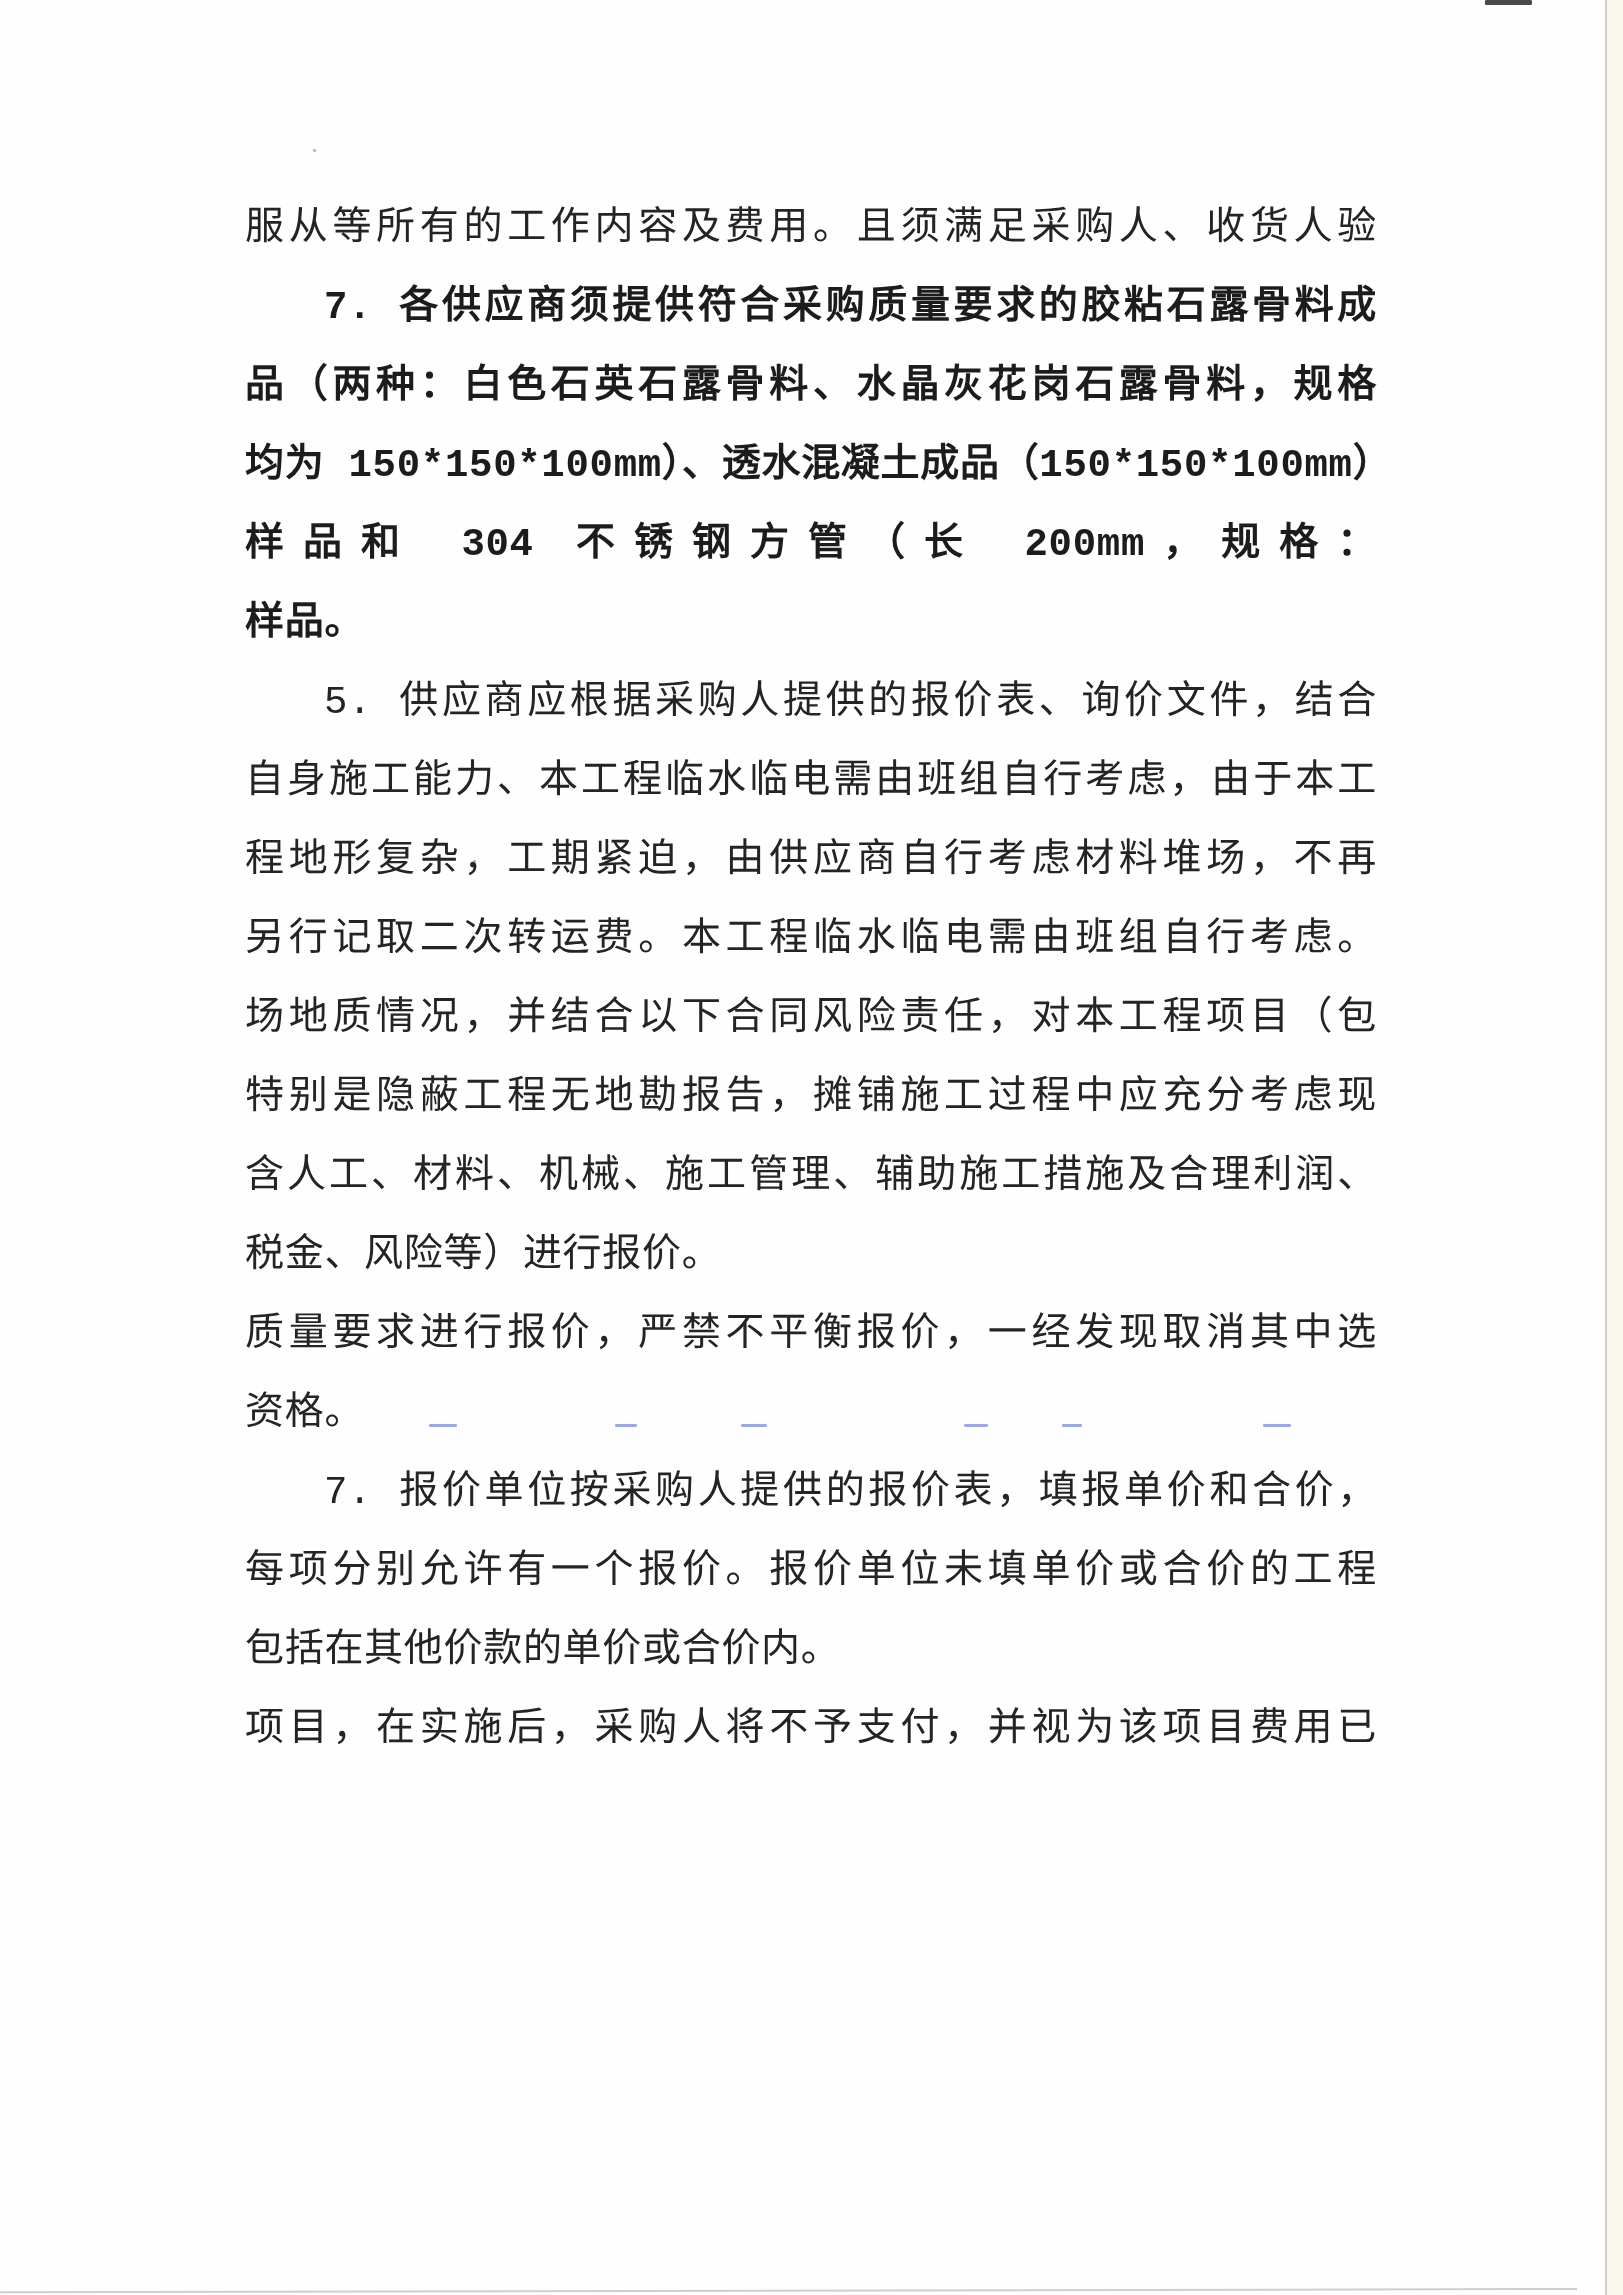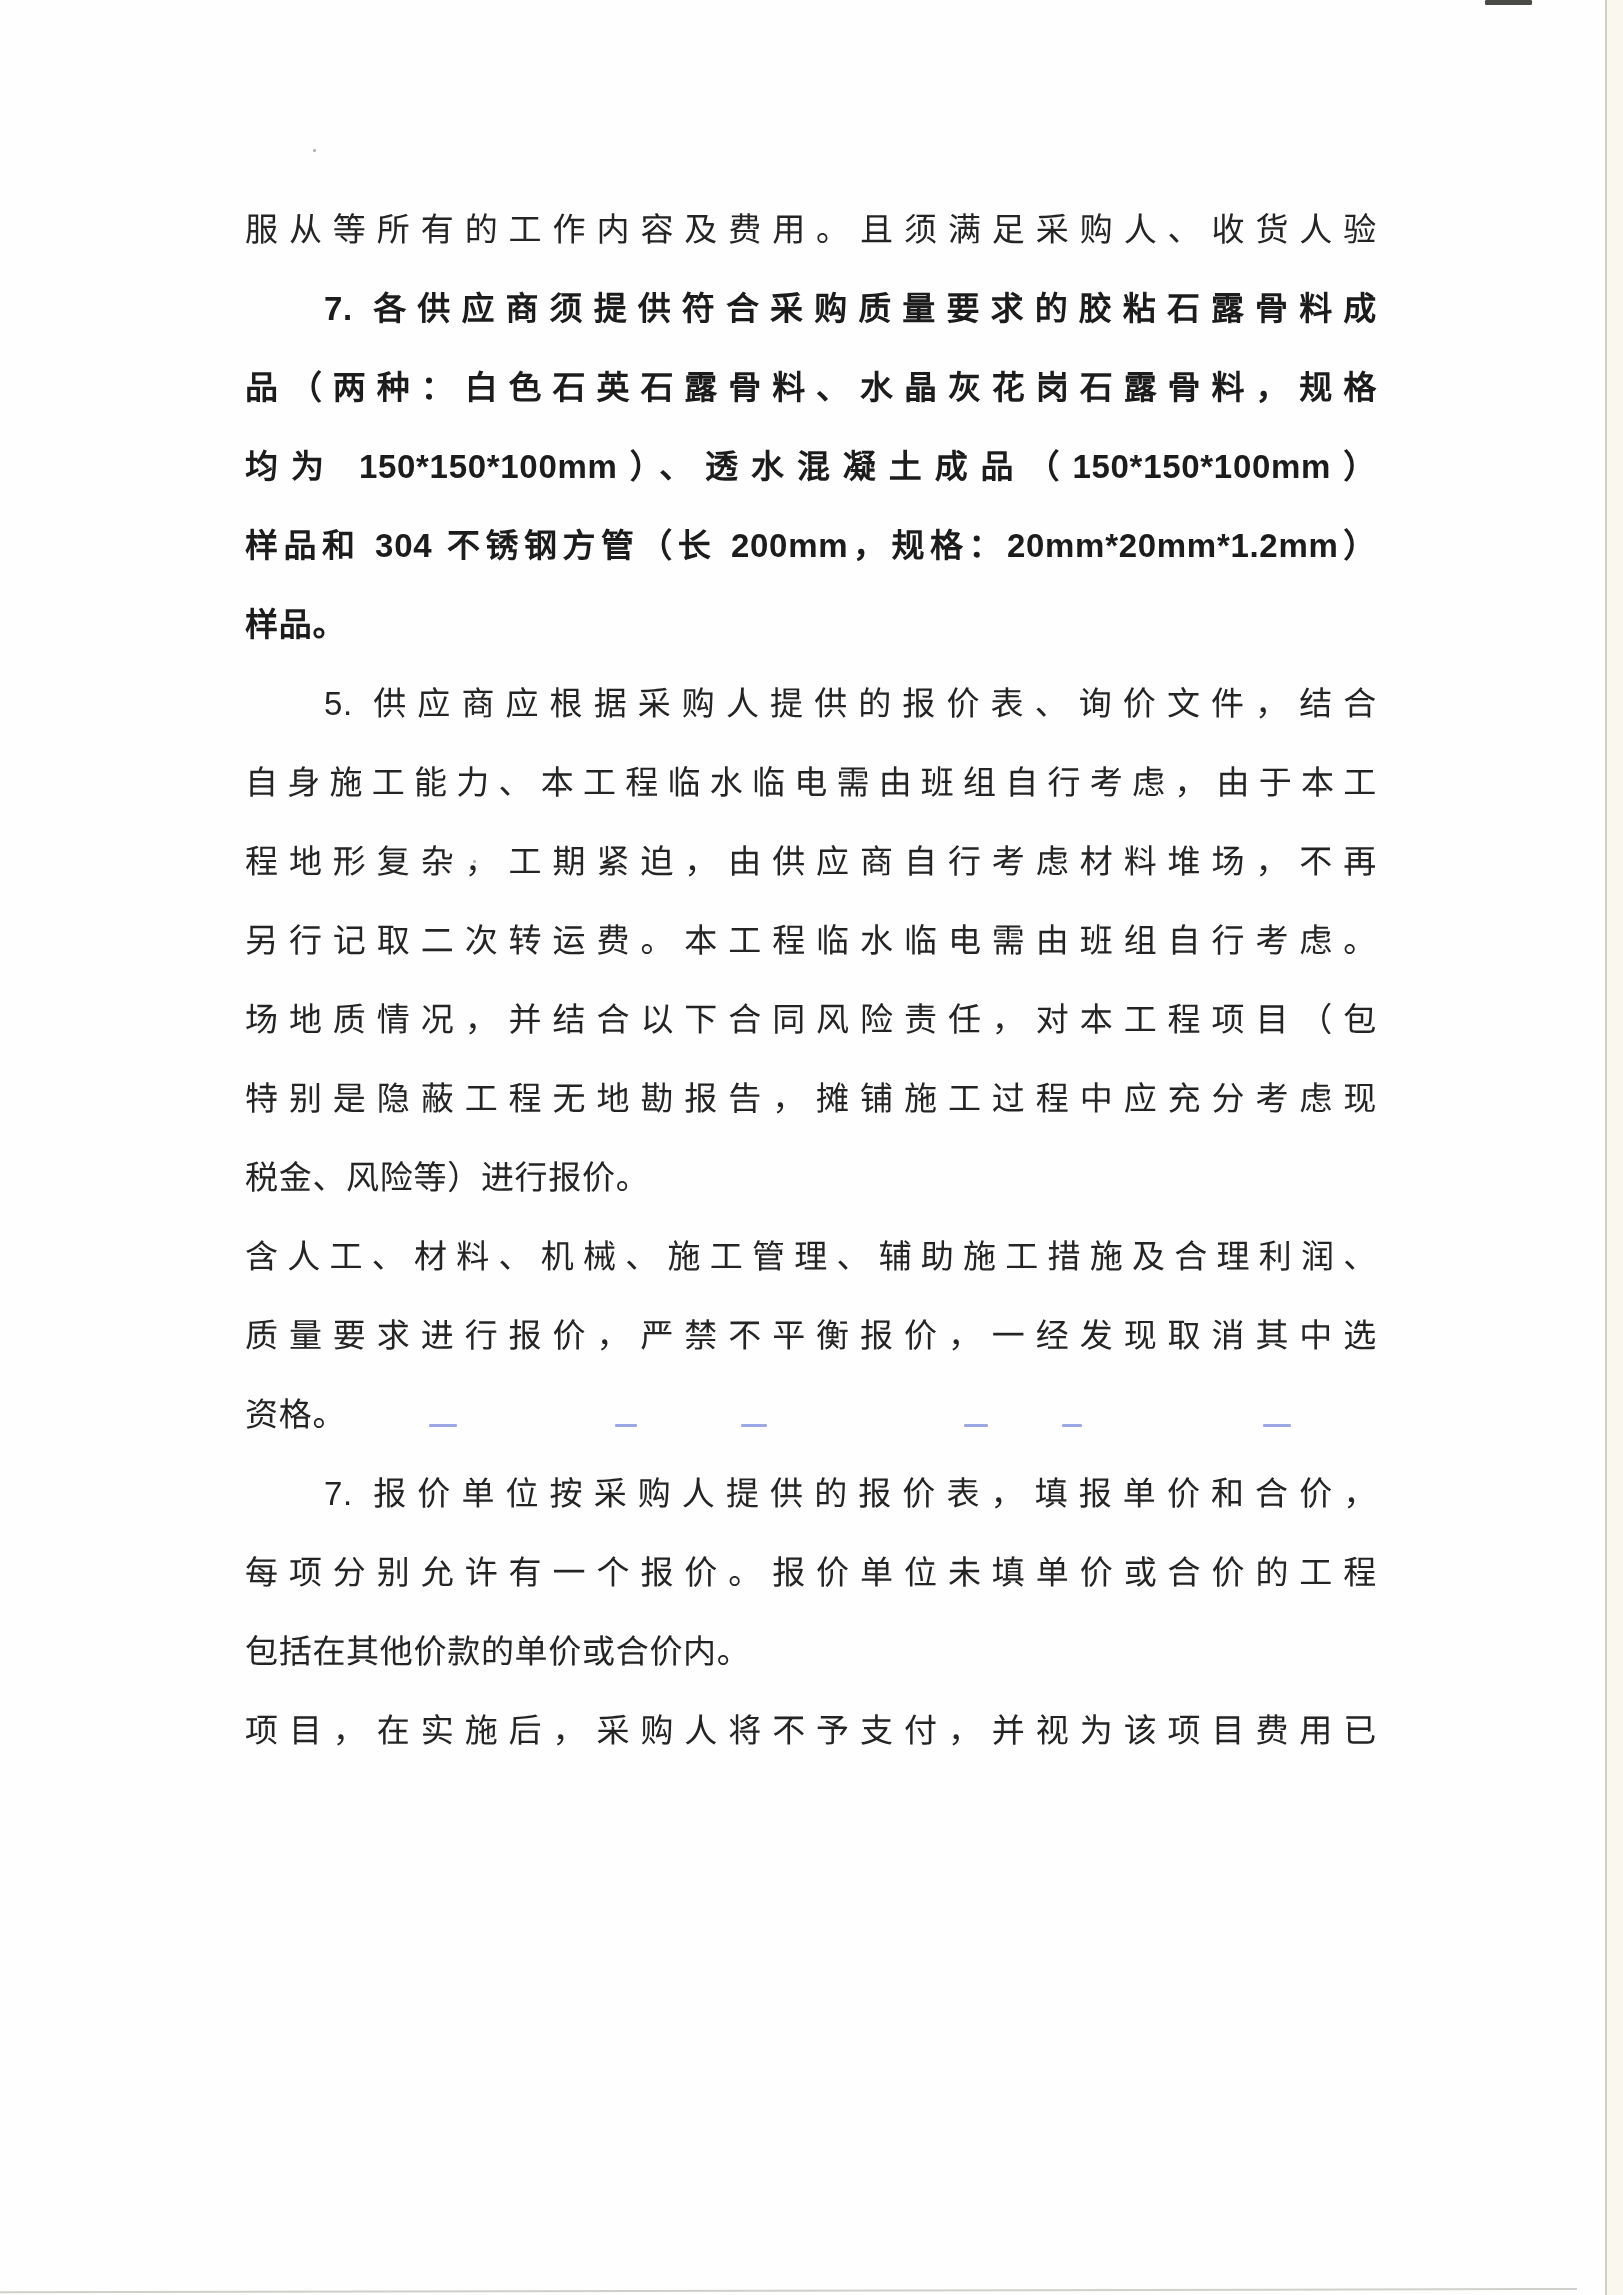--- a/index.html
+++ b/index.html
@@ -17,22 +17,22 @@
     height: 2295px;
     background: #fefefe;
     overflow: hidden;
   }
   .text-block {
     position: absolute;
     left: 245px;
     top: 190px;
     width: 1132px;
     color: #242424;
-    font-family: Liberation Sans, sans-serif;
-    font-size: 33px;
+    font-family: Liberation Mono, monospace;
+    font-size: 39px;
     line-height: 79px;
     letter-spacing: 0.7px;
   }
   .line {
     height: 79px;
     overflow: hidden;
     text-align: justify;
     text-align-last: justify;
     text-justify: inter-character;
   }
@@ -107,22 +107,22 @@
       <div class="line bold">品（两种：白色石英石露骨料、水晶灰花岗石露骨料，规格</div>
       <div class="line bold">均为 150*150*100mm）、透水混凝土成品（150*150*100mm）</div>
       <div class="line bold">样品和 304 不锈钢方管（长 200mm，规格：20mm*20mm*1.2mm）</div>
       <div class="line bold short">样品。</div>
       <div class="line indent">5. 供应商应根据采购人提供的报价表、询价文件，结合</div>
       <div class="line">自身施工能力、本工程临水临电需由班组自行考虑，由于本工</div>
       <div class="line">程地形复杂，工期紧迫，由供应商自行考虑材料堆场，不再</div>
       <div class="line">另行记取二次转运费。本工程临水临电需由班组自行考虑。</div>
       <div class="line">场地质情况，并结合以下合同风险责任，对本工程项目（包</div>
       <div class="line">特别是隐蔽工程无地勘报告，摊铺施工过程中应充分考虑现</div>
+      <div class="line">含人工、材料、机械、施工管理、辅助施工措施及合理利润、</div>
       <div class="line short">税金、风险等）进行报价。</div>
-      <div class="line">含人工、材料、机械、施工管理、辅助施工措施及合理利润、</div>
       <div class="line">质量要求进行报价，严禁不平衡报价，一经发现取消其中选</div>
       <div class="line short">资格。</div>
       <div class="line indent">7. 报价单位按采购人提供的报价表，填报单价和合价，</div>
       <div class="line">每项分别允许有一个报价。报价单位未填单价或合价的工程</div>
       <div class="line short">包括在其他价款的单价或合价内。</div>
       <div class="line">项目，在实施后，采购人将不予支付，并视为该项目费用已</div>
     </div>
 
   <div class="scan-right-strip"></div>
   <div class="scan-vline"></div>

